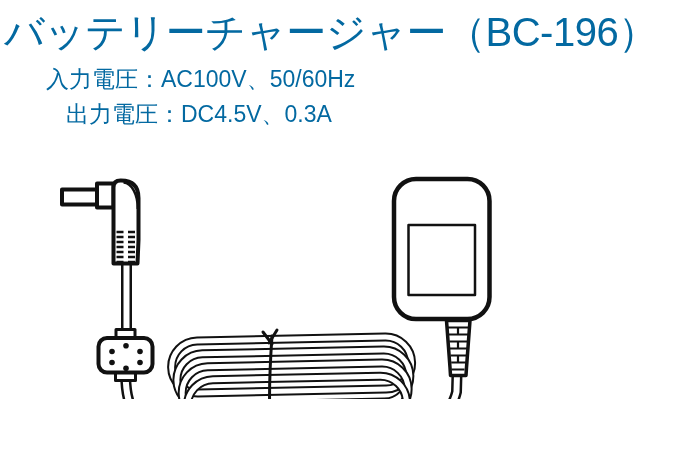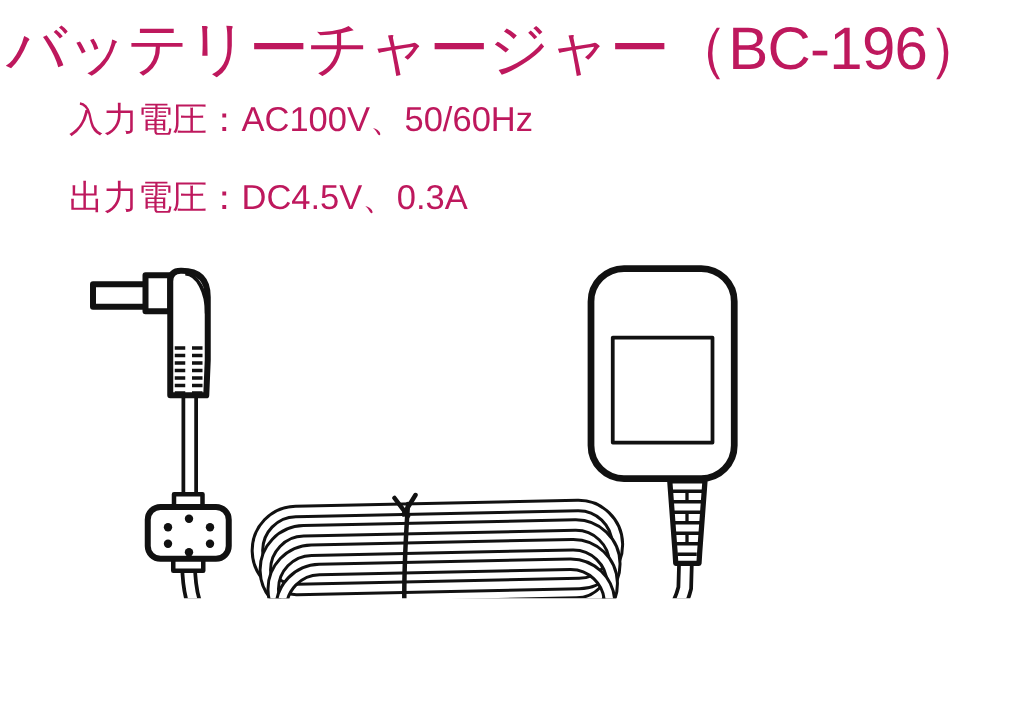--- a/index.html
+++ b/index.html
@@ -1,28 +1,28 @@
 <!DOCTYPE html>
 <html><head>
 <meta charset="utf-8">
 <style>
   html,body{margin:0;padding:0;background:#fff;}
   .page{
     position:relative;width:673px;height:399px;background:#ffffff;overflow:hidden;
-    font-family:"Liberation Sans","DejaVu Sans",sans-serif;color:#be185d;
+    font-family:"Liberation Sans","DejaVu Sans",sans-serif;color:#0369a1;
   }
   .title{
     position:absolute;left:4px;top:5px;font-size:40px;font-weight:500;
     letter-spacing:-0.5px;white-space:nowrap;
   }
   .spec{
     position:absolute;left:46px;font-size:23px;font-weight:500;white-space:nowrap;
   }
   .spec-input{top:64px;}
-  .spec-output{top:116px;}
+  .spec-output{top:99px;margin-left:20px;}
   .art{position:absolute;left:0;top:0;}
 </style>
 </head>
 <body>
 
 <div class="page">
 
   <div class="title">バッテリーチャージャー（BC-196）</div>
   <div class="spec spec-input">入力電圧：AC100V、50/60Hz</div>
   <div class="spec spec-output">出力電圧：DC4.5V、0.3A</div>

